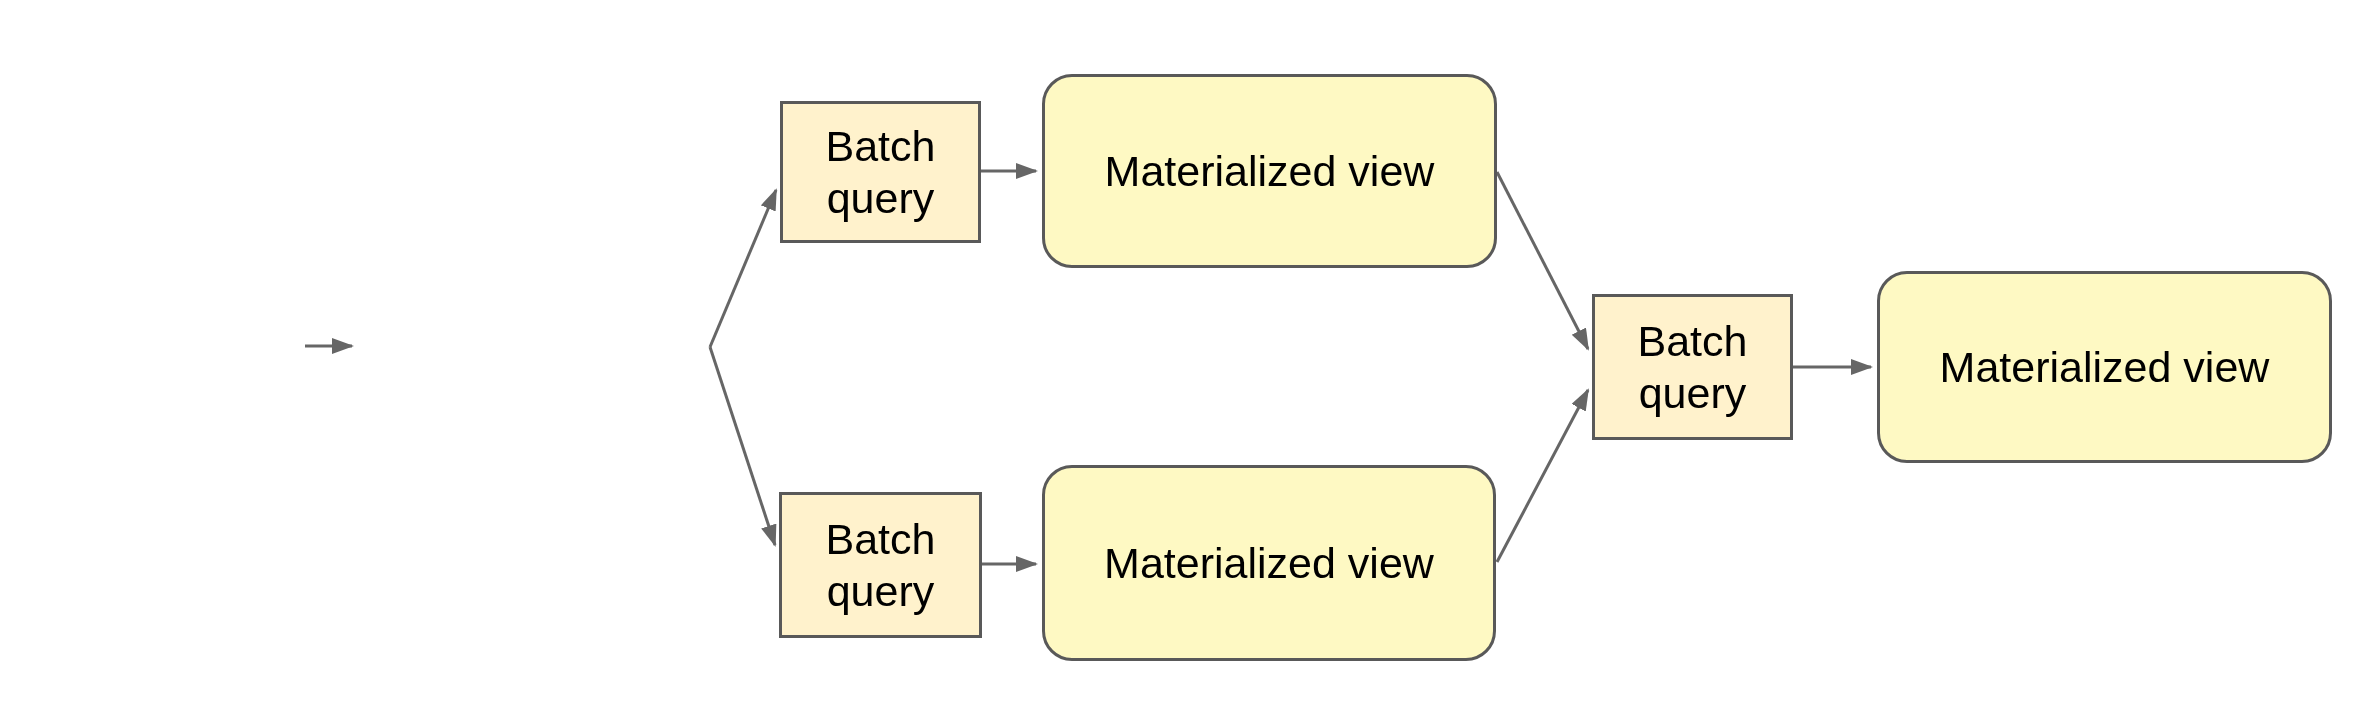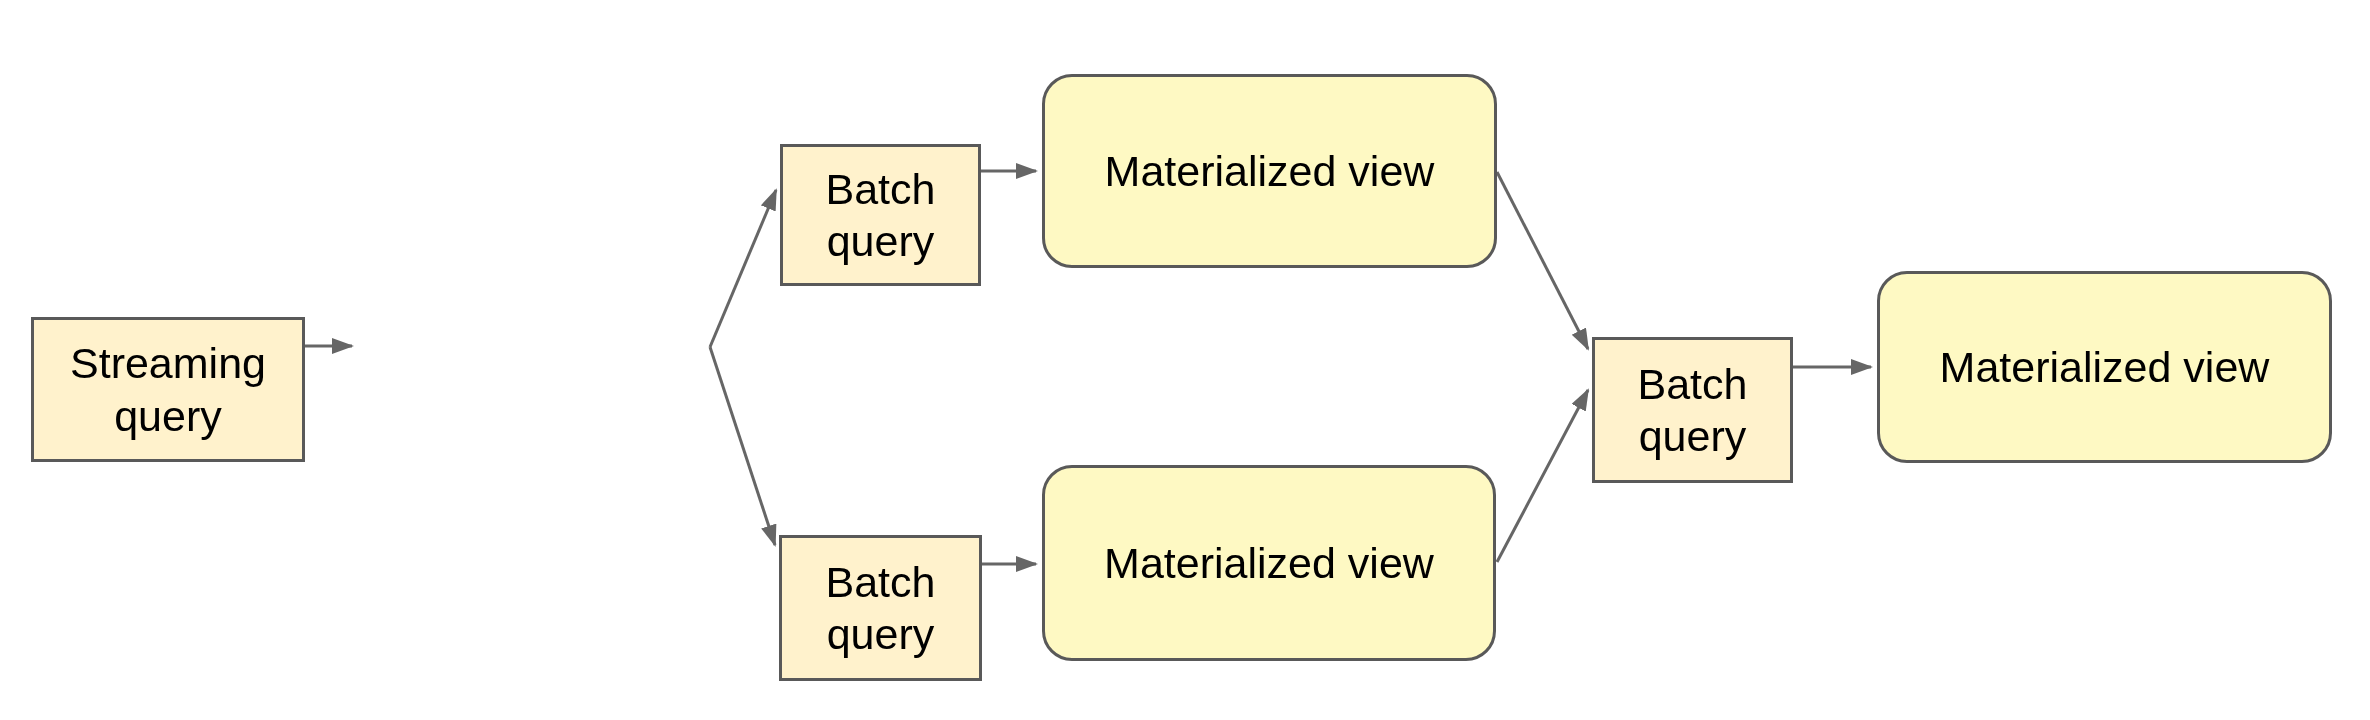--- a/index.html
+++ b/index.html
@@ -33,21 +33,20 @@
     box-sizing: border-box;
     color: #000000;
     font-size: 43px;
     line-height: 1.22;
     border: 3px solid #595959;
     padding: 0 10px;
   }
   .node-process {
     background: #FFF2CC;
     border-radius: 0;
-    margin-top: 43px;
   }
   .node-store {
     background: #fef9c3;
     border-radius: 30px;
   }
   
   #n-streaming   { left: 31px;   top: 274px; width: 274px; height: 145px; }
   #n-table       { left: 359px;  top: 250px; width: 351px; height: 194px; }
   #n-bq-top      { left: 780px;  top: 101px; width: 201px; height: 142px; }
   #n-mv-top      { left: 1042px; top: 74px;  width: 455px; height: 194px; }
@@ -70,23 +69,20 @@
     <line x1="305" y1="346" x2="352" y2="346" stroke="#666666" stroke-width="3" marker-end="url(#arrowhead)"></line>
     <line x1="710" y1="347" x2="776" y2="190" stroke="#666666" stroke-width="3" marker-end="url(#arrowhead)"></line>
     <line x1="710" y1="347" x2="775" y2="545" stroke="#666666" stroke-width="3" marker-end="url(#arrowhead)"></line>
     <line x1="981" y1="171" x2="1036" y2="171" stroke="#666666" stroke-width="3" marker-end="url(#arrowhead)"></line>
     <line x1="982" y1="564" x2="1036" y2="564" stroke="#666666" stroke-width="3" marker-end="url(#arrowhead)"></line>
     <line x1="1497" y1="172" x2="1588" y2="349" stroke="#666666" stroke-width="3" marker-end="url(#arrowhead)"></line>
     <line x1="1497" y1="562" x2="1588" y2="390" stroke="#666666" stroke-width="3" marker-end="url(#arrowhead)"></line>
     <line x1="1793" y1="367" x2="1871" y2="367" stroke="#666666" stroke-width="3" marker-end="url(#arrowhead)"></line>
   </svg>
 
-  <div class="node node-process" id="n-streaming">
-    <span>Streaming query</span>
-  </div>
 
 
   <div class="node node-process" id="n-bq-top">
     <span>Batch query</span>
   </div>
 
   <div class="node node-store" id="n-mv-top">
     <span>Materialized view</span>
   </div>
 

